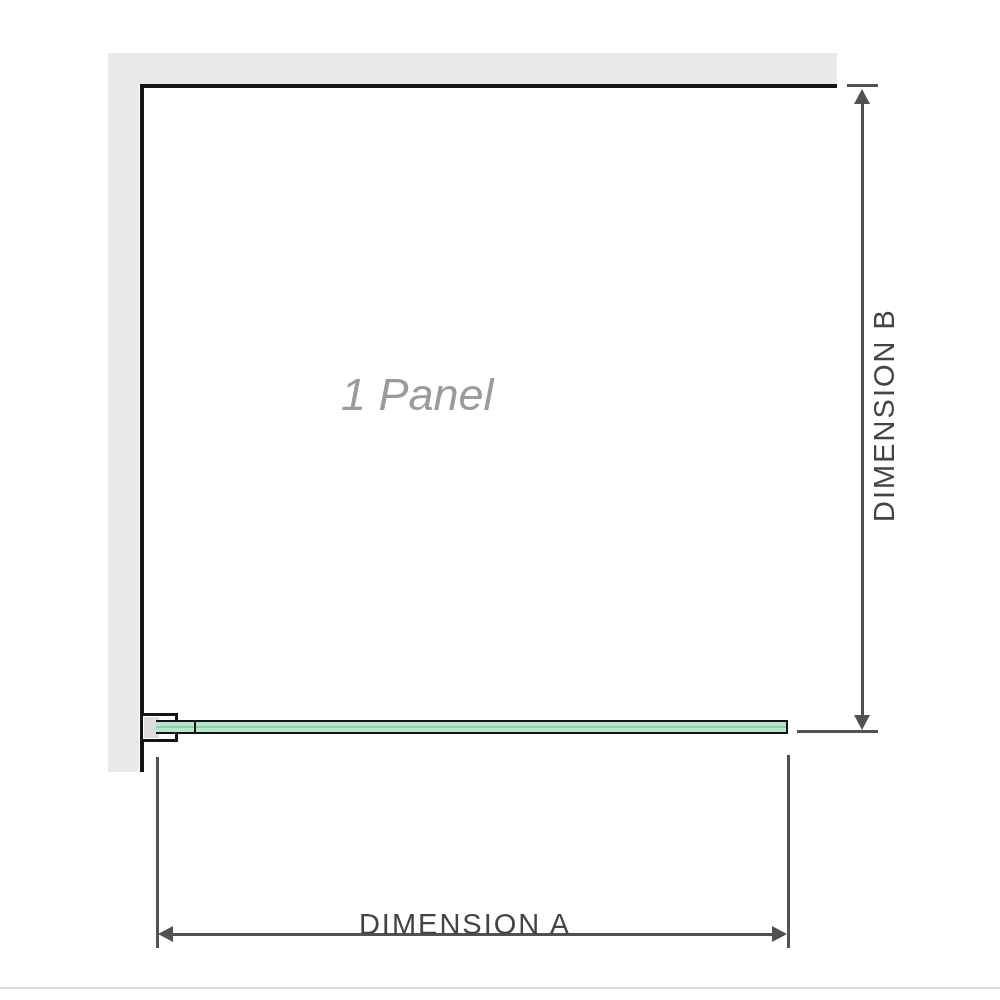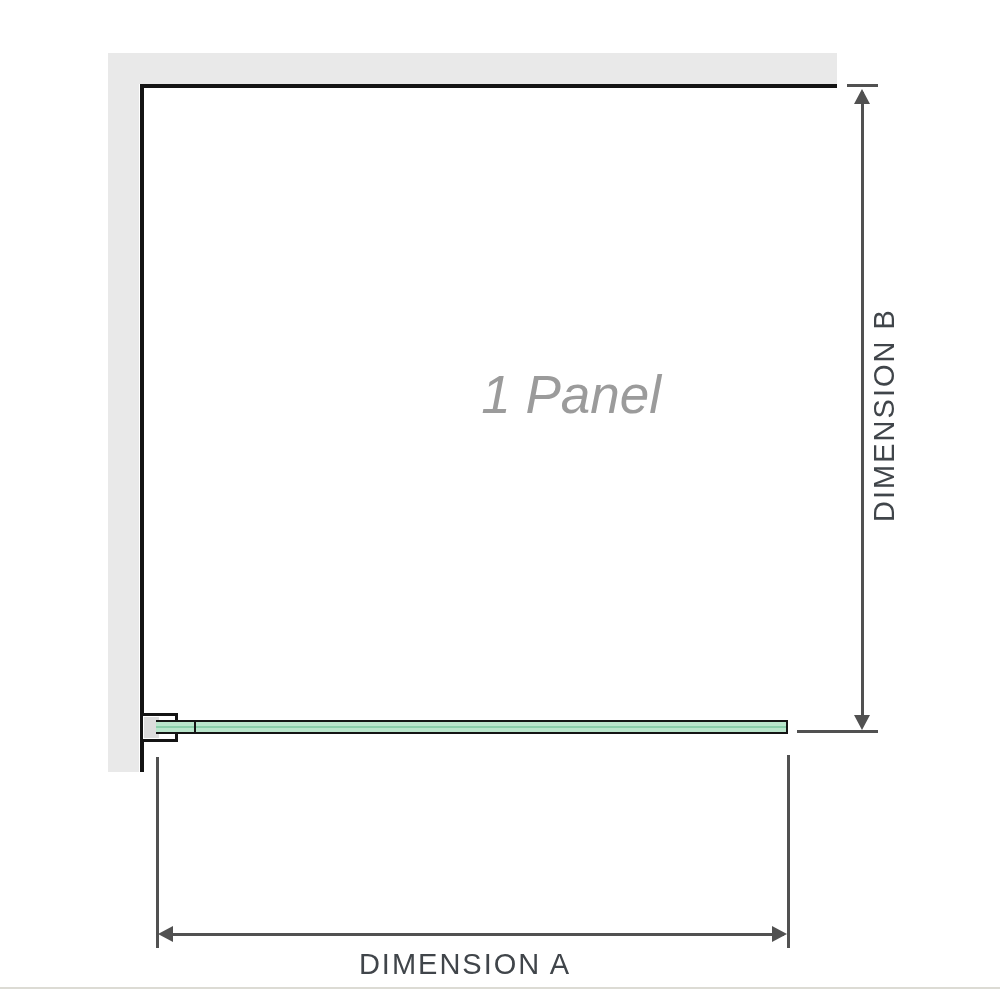--- a/index.html
+++ b/index.html
@@ -52,24 +52,24 @@
     color: var(--dimension_text, #40454a);
     font-size: 29px;
     font-weight: 300;
     letter-spacing: 2px;
     white-space: nowrap;
     text-align: center;
   }
 
   .panel-label {
     color: var(--panel_label_color, #9b9b9b);
-    font-size: 53px;
+    font-size: 45px;
     font-style: italic;
     font-weight: 400;
-    text-align: right;
+    text-align: left;
     white-space: nowrap;
   }
 
   .divider { background: var(--divider, #dcdbd4); }
 </style>
 </head>
 <body>
 
 <div class="abs wall" style="left:108px; top:53px; width:729px; height:31px;"></div>
 <div class="abs wall" style="left:108px; top:53px; width:31px; height:719px;"></div>
@@ -90,15 +90,15 @@
 <div class="abs dimline" style="left:861px; top:92px; width:3px; height:634px;"></div>
 <div class="abs arrow arrow-up" style="left:854px; top:89px;"></div>
 <div class="abs arrow arrow-down" style="left:854px; top:715px;"></div>
 <div class="abs dim-label" style="left:764px; top:400px; width:240px; line-height:30px; transform:rotate(-90deg);">DIMENSION B</div>
 
 <div class="abs dimline" style="left:156px; top:757px; width:3px; height:191px;"></div>
 <div class="abs dimline" style="left:787px; top:755px; width:3px; height:193px;"></div>
 <div class="abs dimline" style="left:164px; top:933px; width:620px; height:3px;"></div>
 <div class="abs arrow arrow-left" style="left:158px; top:926px;"></div>
 <div class="abs arrow arrow-right" style="left:772px; top:926px;"></div>
-<div class="abs dim-label" style="left:340px; top:949px; width:250px; line-height:30px;">DIMENSION A</div>
+<div class="abs dim-label" style="left:340px; top:909px; width:250px; line-height:30px;">DIMENSION A</div>
 
 <div class="abs divider" style="left:0px; top:987px; width:1000px; height:2px;"></div>
 
 </body></html>

